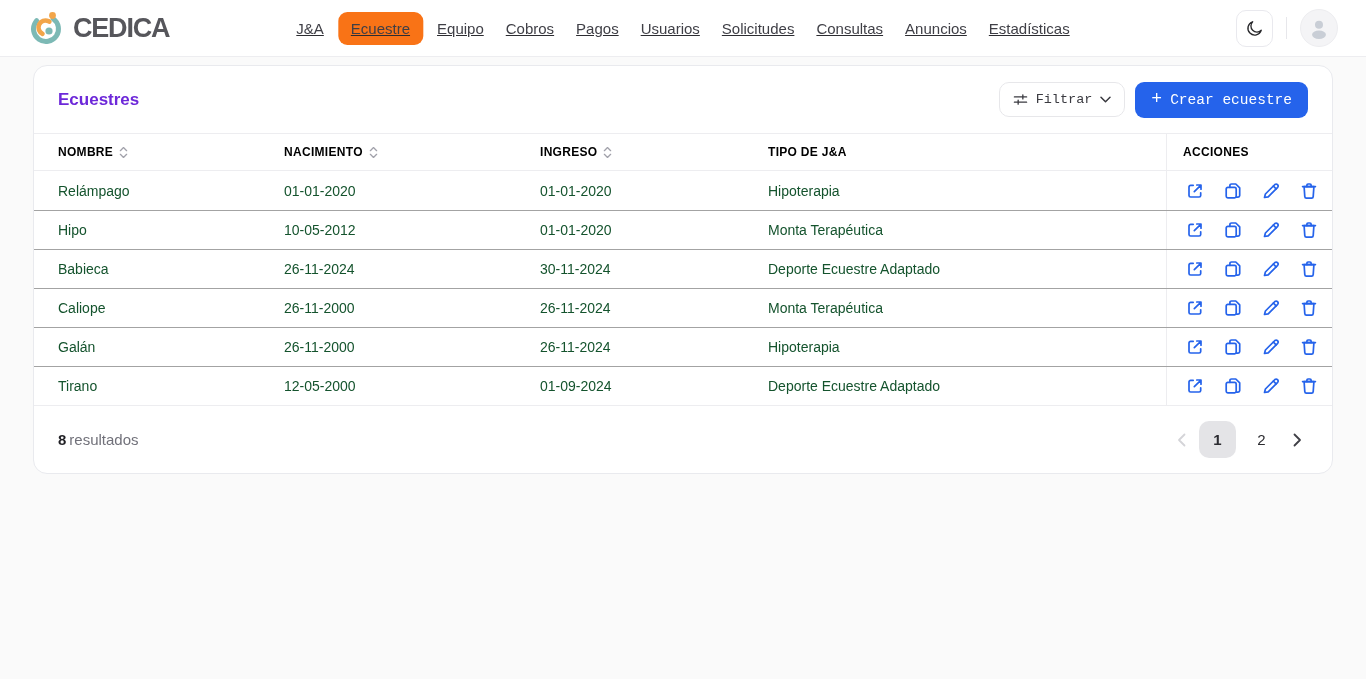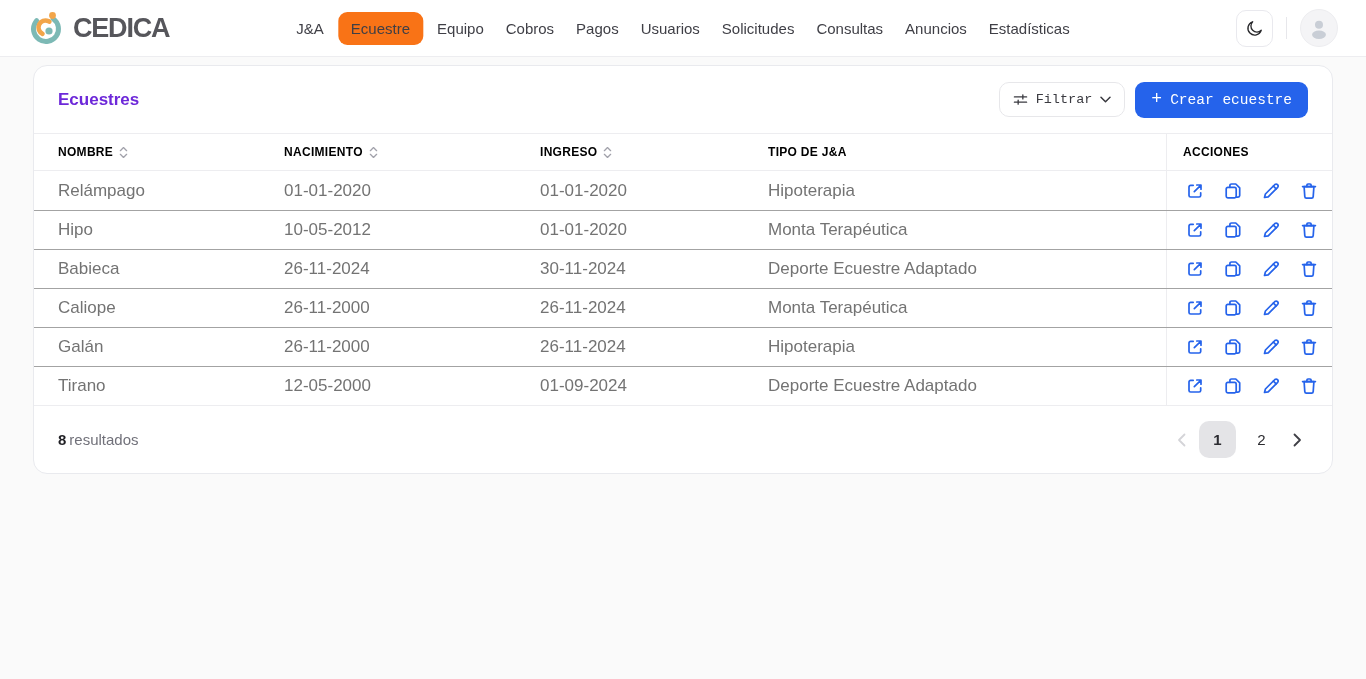--- a/index.html
+++ b/index.html
@@ -20,21 +20,21 @@
     display: flex;
     align-items: center;
     padding: 0 28px;
   }
   .logo { display: flex; align-items: center; gap: 9px; background: none; border: none; }
   .logo-text {
     font-size: 27px; font-weight: 800; color: #56565b; letter-spacing: -1.2px;
   }
   .main-nav {
     position: absolute; left: 50%; transform: translateX(-50%);
-    display: flex; align-items: center;
+    display: flex; align-items: center; text-decoration: underline;
   }
   .nav-item {
     background: none; border: none; font-size: 15px; color: #3f3f46;
     padding: 8px 11px; border-radius: 9px; white-space: nowrap;
   }
   .nav-item.active { background: #f97316; padding: 8px 13px; margin: 0 3px; }
   .top-right { margin-left: auto; display: flex; align-items: center; gap: 13px; }
   .icon-btn {
     width: 37px; height: 37px; background: #fff; border: 1px solid #e9e9ee;
     border-radius: 10px; display: flex; align-items: center; justify-content: center;
@@ -77,21 +77,21 @@
   .th {
     display: flex; align-items: center; gap: 6px;
     font-size: 12px; font-weight: 700; color: #000000; letter-spacing: .3px;
   }
   .th:first-child, .td:first-child { padding-left: 24px; }
   .th.col-actions, .td.col-actions { border-left: 1px solid #ededf0; padding-left: 16px; }
   .sort-icon { display: none; }
   .th.sortable .sort-icon { display: inline-flex; }
   .tr { height: 39px; }
   .tr + .tr { border-top: 1px solid #a3a3a3; }
-  .td { display: flex; align-items: center; font-size: 17px; color: #737373; }
+  .td { display: flex; align-items: center; font-size: 14px; color: #14532d; }
   .td.col-actions { gap: 14px; }
   .action-btn { background: none; border: none; padding: 2px; display: flex; align-items: center; }
 
   
   .card-footer {
     height: 68px; padding: 0 24px; border-top: 1px solid #ededf0;
     display: flex; align-items: center; justify-content: space-between;
   }
   .results { font-size: 15px; color: #71717a; }
   .results b { color: #1f1f24; font-weight: 700; margin-right: 3px; }

